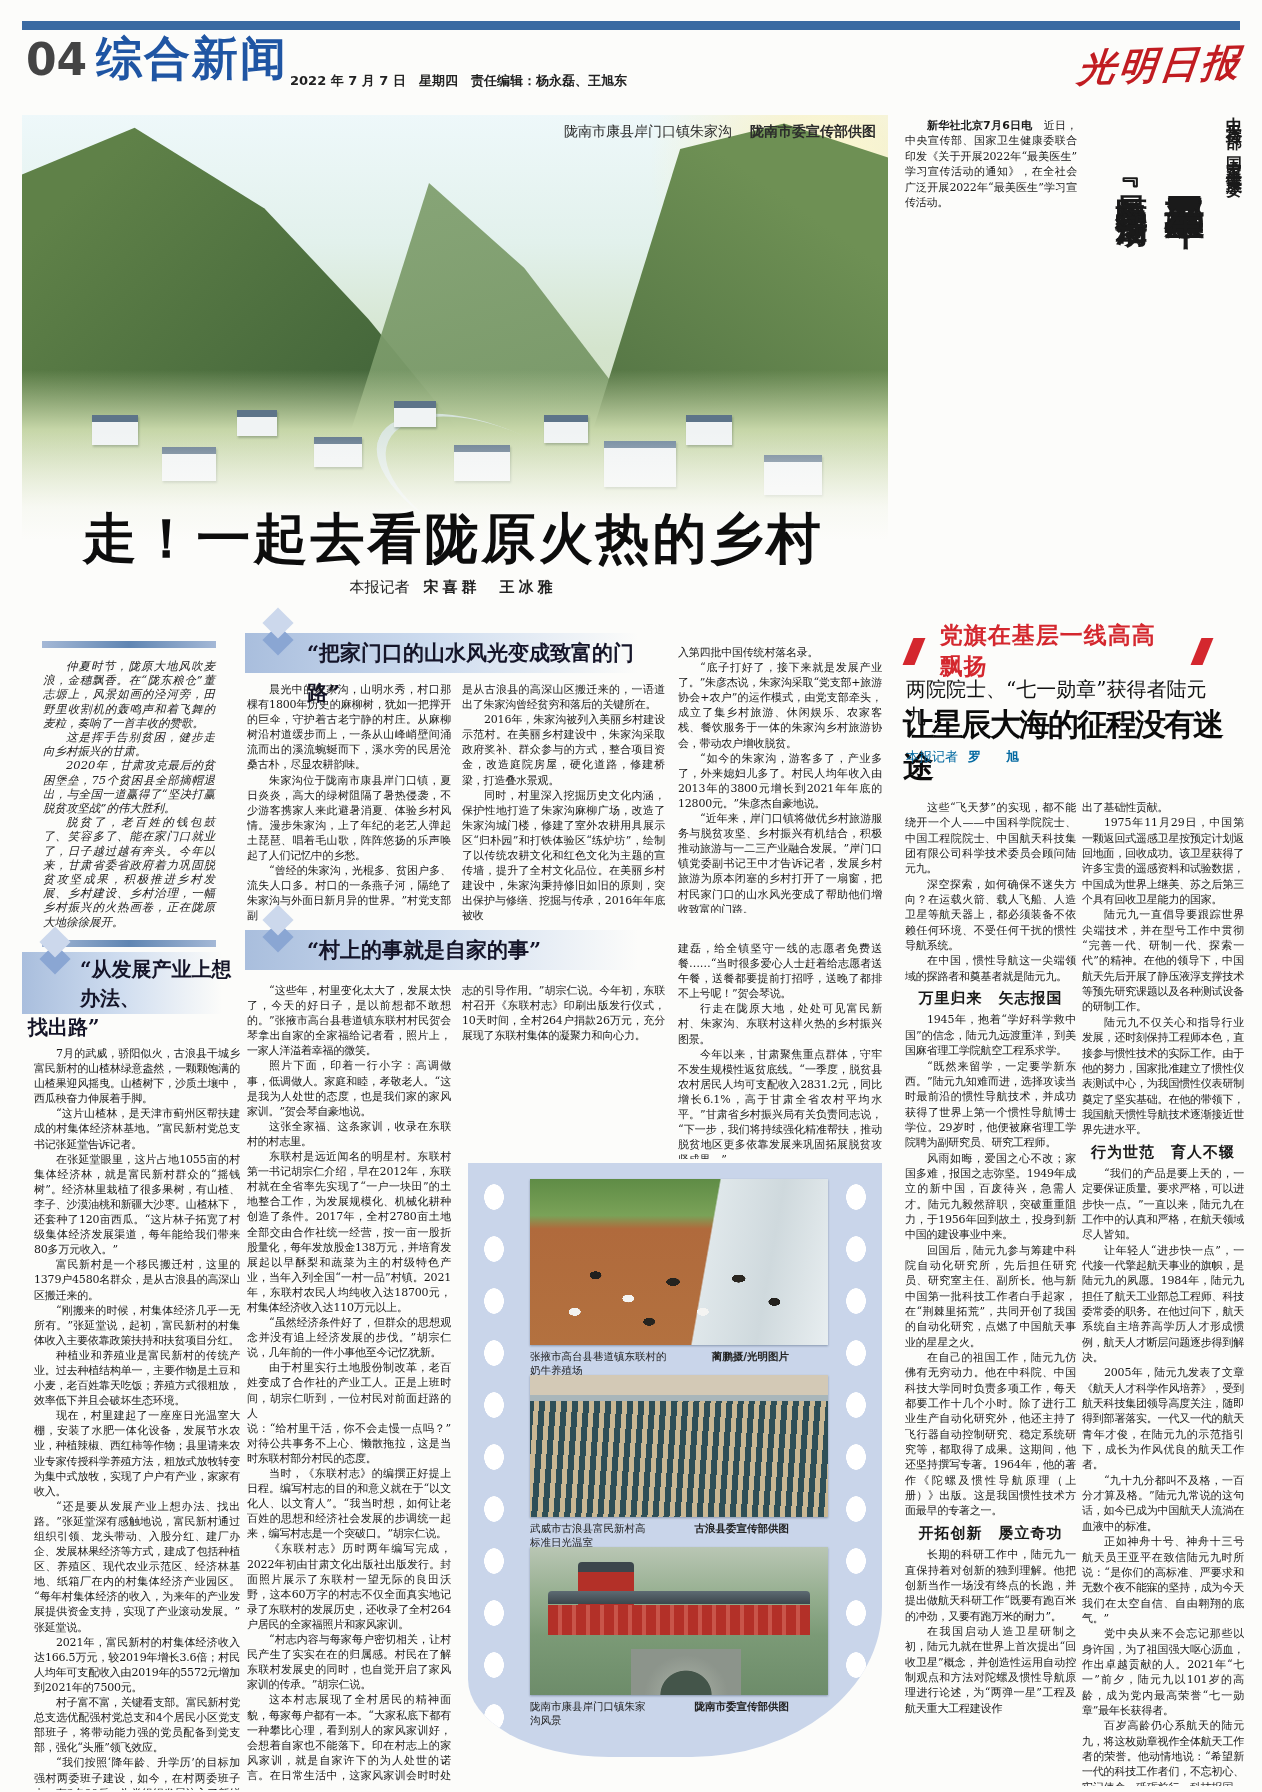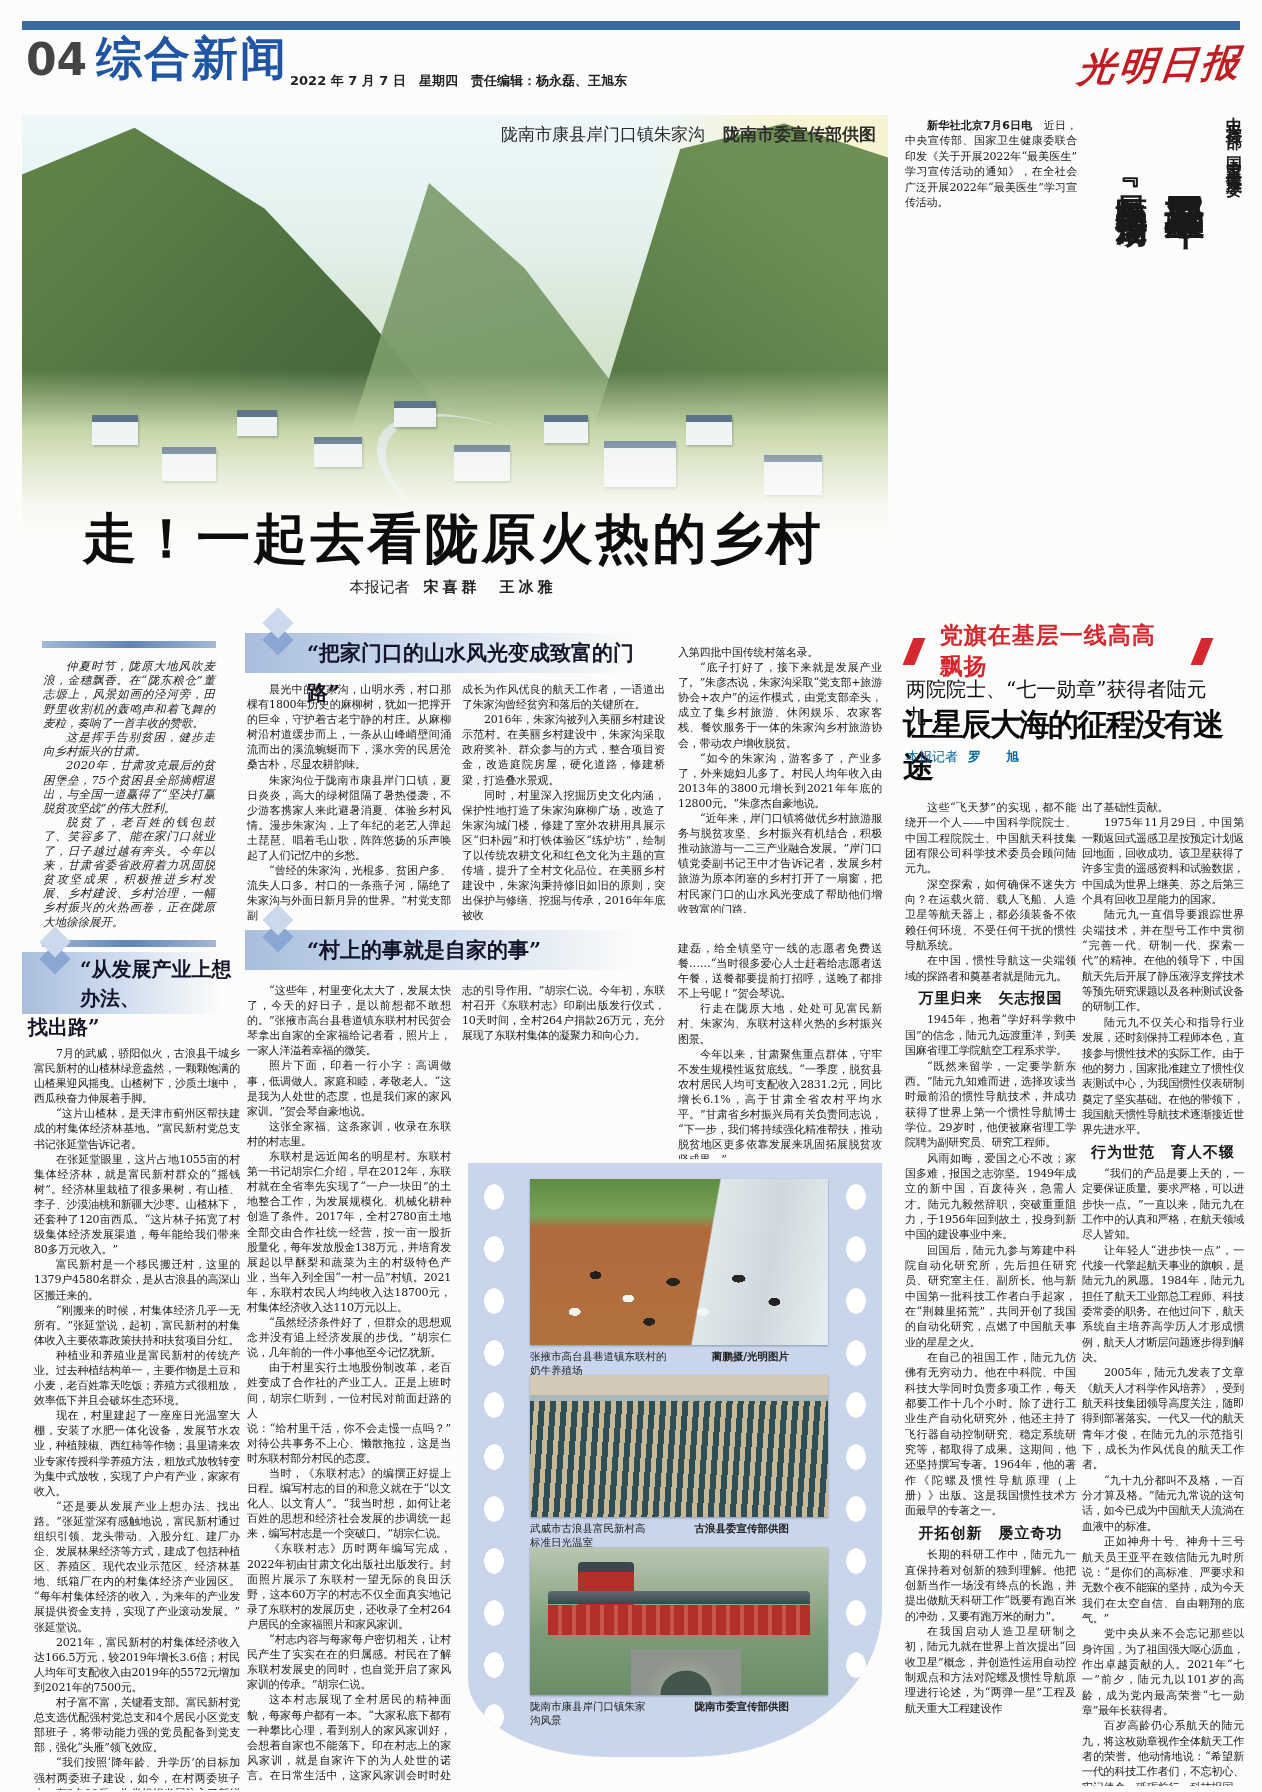--- a/index.html
+++ b/index.html
@@ -34,21 +34,21 @@
               clip-path:polygon(62% 100%,76% 8%,88% 2%,100% 10%,100% 100%); }
   .valley { position:absolute; left:0; bottom:0; width:100%; height:40%;
             background:linear-gradient(180deg,rgba(200,216,174,0) 0%,#c6d6a8 35%,#dbe4c2 100%); }
   .creek { position:absolute; left:40%; bottom:-10px; width:260px; height:120px;
            border-left:10px solid rgba(222,234,238,.8); border-radius:50%;
            transform:rotate(24deg); }
   .house { position:absolute; background:#f0f3f4; border-top:7px solid #5d7489;
            box-shadow:1px 2px 2px rgba(60,80,60,.35); }
   .photofade { position:absolute; left:0; bottom:0; width:100%; height:110px;
                background:linear-gradient(180deg,rgba(252,252,250,0),rgba(252,252,250,.88) 70%,#fcfcfa 100%); }
-  .photocap { position:absolute; top:8px; right:12px; font-size:17px; color:#2b2b2b; }
+  .photocap { position:absolute; top:8px; right:12px; font-size:14px; color:#2b2b2b; }
   .photocap .credit { font-family:"DejaVu Sans","Liberation Sans",sans-serif; font-weight:bold; margin-left:18px; }
 
   
   .mainhead { left:30px; top:503px; width:846px; text-align:center; font-size:54px;
               font-weight:900; letter-spacing:3px; color:#0d0d0d;
               text-shadow:0 0 6px rgba(255,255,255,.9); }
   .mainby { left:30px; top:578px; width:846px; text-align:center; font-size:15px; color:#222; }
   .mainby b { margin-left:14px; letter-spacing:4px; }
 
   
@@ -216,21 +216,21 @@
   <div class="sechead wide two">
     <span class="diamond"></span>
     <span>“把家门口的山水风光变成致富的门路”</span>
   </div>
   <div class="textcol" style="left:247px;top:682px;width:204px;height:262px;overflow:hidden;">
       <p>晨光中的朱家沟，山明水秀，村口那棵有1800年历史的麻柳树，犹如一把撑开的巨伞，守护着古老宁静的村庄。从麻柳树沿村道缓步而上，一条从山峰峭壁间涌流而出的溪流蜿蜒而下，溪水旁的民居沧桑古朴，尽显农耕韵味。</p>
       <p>朱家沟位于陇南市康县岸门口镇，夏日炎炎，高大的绿树阻隔了暑热侵袭，不少游客携家人来此避暑消夏、体验乡村风情。漫步朱家沟，上了年纪的老艺人弹起土琵琶、唱着毛山歌，阵阵悠扬的乐声唤起了人们记忆中的乡愁。</p>
       <p>“曾经的朱家沟，光棍多、贫困户多、流失人口多。村口的一条燕子河，隔绝了朱家沟与外面日新月异的世界。”村党支部副</p>
     </div>
   <div class="textcol" style="left:462px;top:682px;width:203px;height:262px;overflow:hidden;">
-      <p class="cont">成长为作风优良的航天工作者，一语道出了朱家沟曾经贫穷和落后的关键所在。</p>
+      <p class="cont">是从古浪县的高深山区搬迁来的，一语道出了朱家沟曾经贫穷和落后的关键所在。</p>
       <p>2016年，朱家沟被列入美丽乡村建设示范村。在美丽乡村建设中，朱家沟采取政府奖补、群众参与的方式，整合项目资金，改造庭院房屋，硬化道路，修建桥梁，打造叠水景观。</p>
       <p>同时，村里深入挖掘历史文化内涵，保护性地打造了朱家沟麻柳广场，改造了朱家沟城门楼，修建了室外农耕用具展示区“归朴园”和打铁体验区“练炉坊”，绘制了以传统农耕文化和红色文化为主题的宣传墙，提升了全村文化品位。在美丽乡村建设中，朱家沟秉持修旧如旧的原则，突出保护与修缮、挖掘与传承，2016年年底被收</p>
     </div>
   <div class="textcol" style="left:678px;top:645px;width:204px;height:268px;overflow:hidden;">
       <p class="cont">入第四批中国传统村落名录。</p>
       <p>“底子打好了，接下来就是发展产业了。”朱彦杰说，朱家沟采取“党支部+旅游协会+农户”的运作模式，由党支部牵头，成立了集乡村旅游、休闲娱乐、农家客栈、餐饮服务于一体的朱家沟乡村旅游协会，带动农户增收脱贫。</p>
       <p>“如今的朱家沟，游客多了，产业多了，外来媳妇儿多了。村民人均年收入由2013年的3800元增长到2021年年底的12800元。”朱彦杰自豪地说。</p>
       <p>“近年来，岸门口镇将做优乡村旅游服务与脱贫攻坚、乡村振兴有机结合，积极推动旅游与一二三产业融合发展。”岸门口镇党委副书记王中才告诉记者，发展乡村旅游为原本闭塞的乡村打开了一扇窗，把村民家门口的山水风光变成了帮助他们增收致富的门路。</p>
     </div>
 

